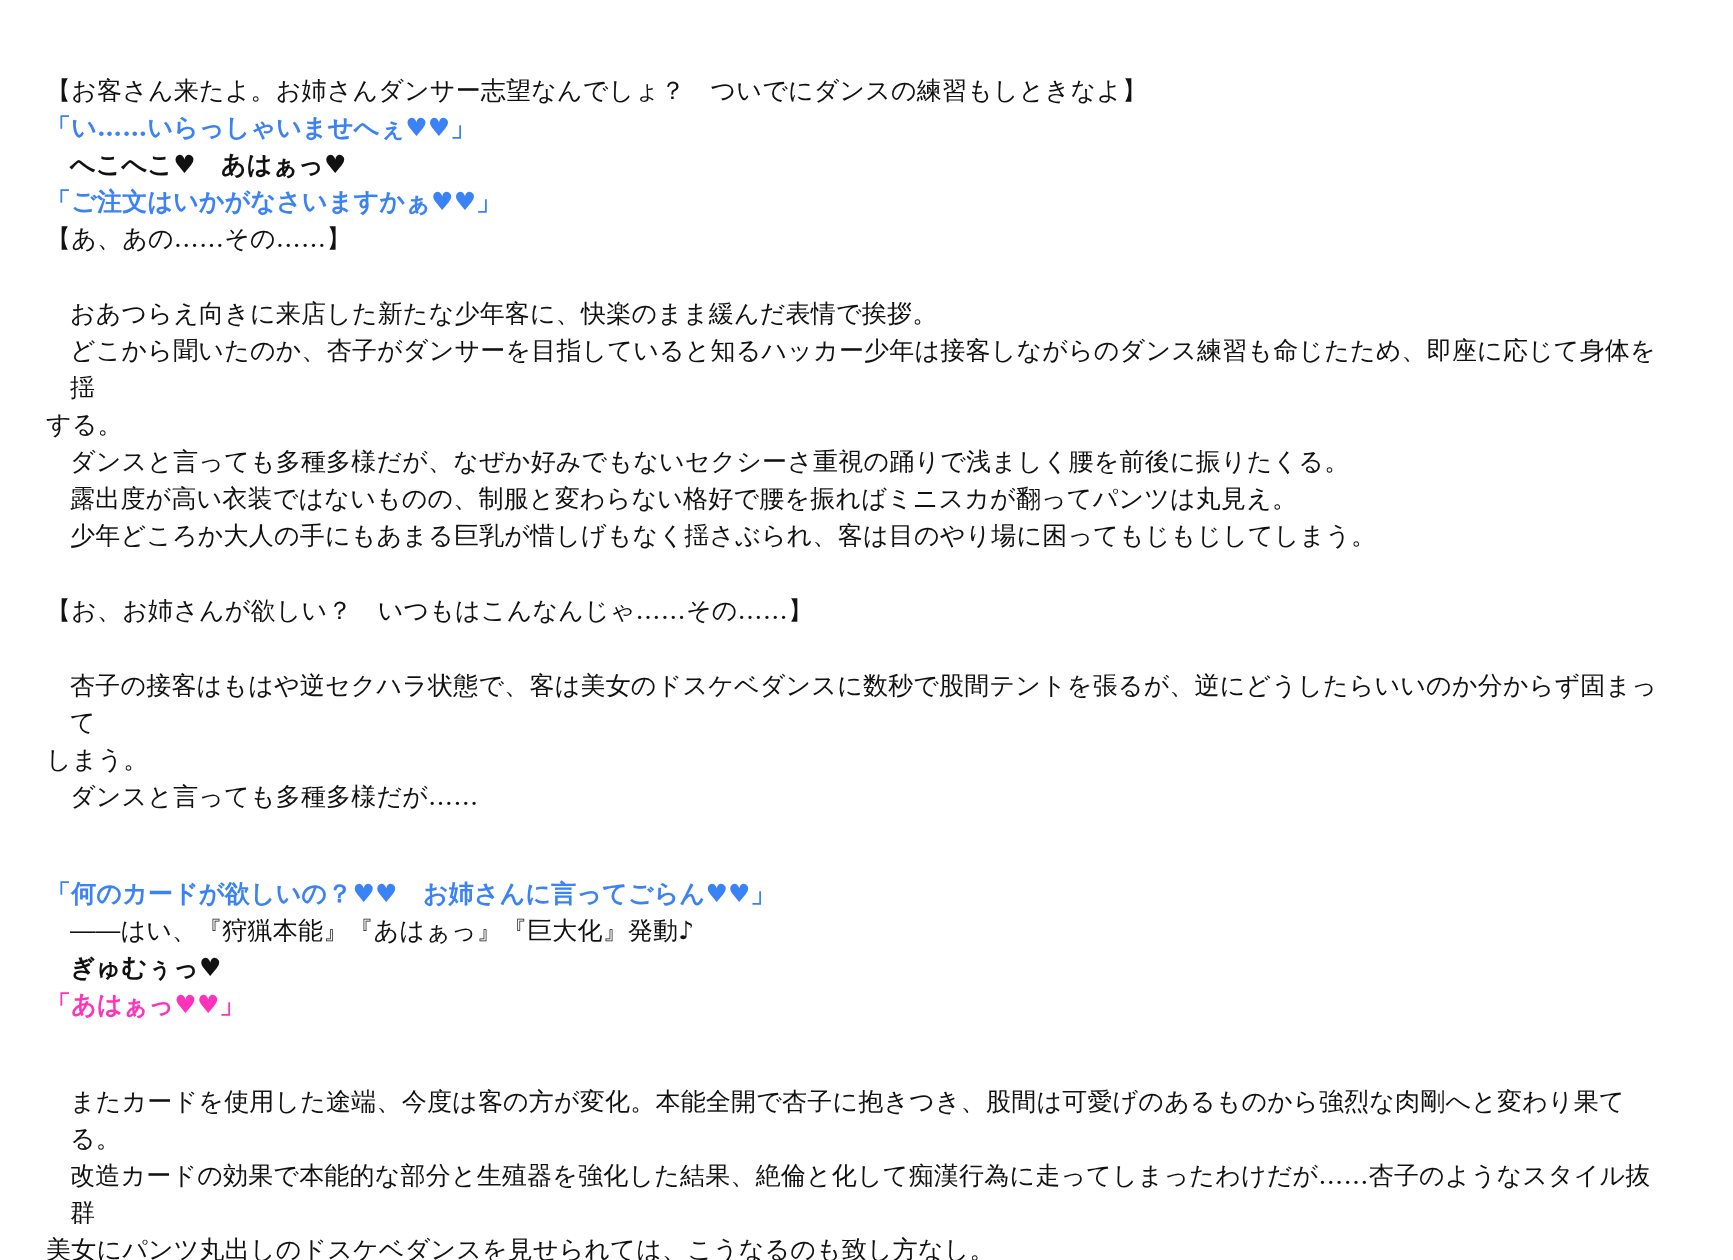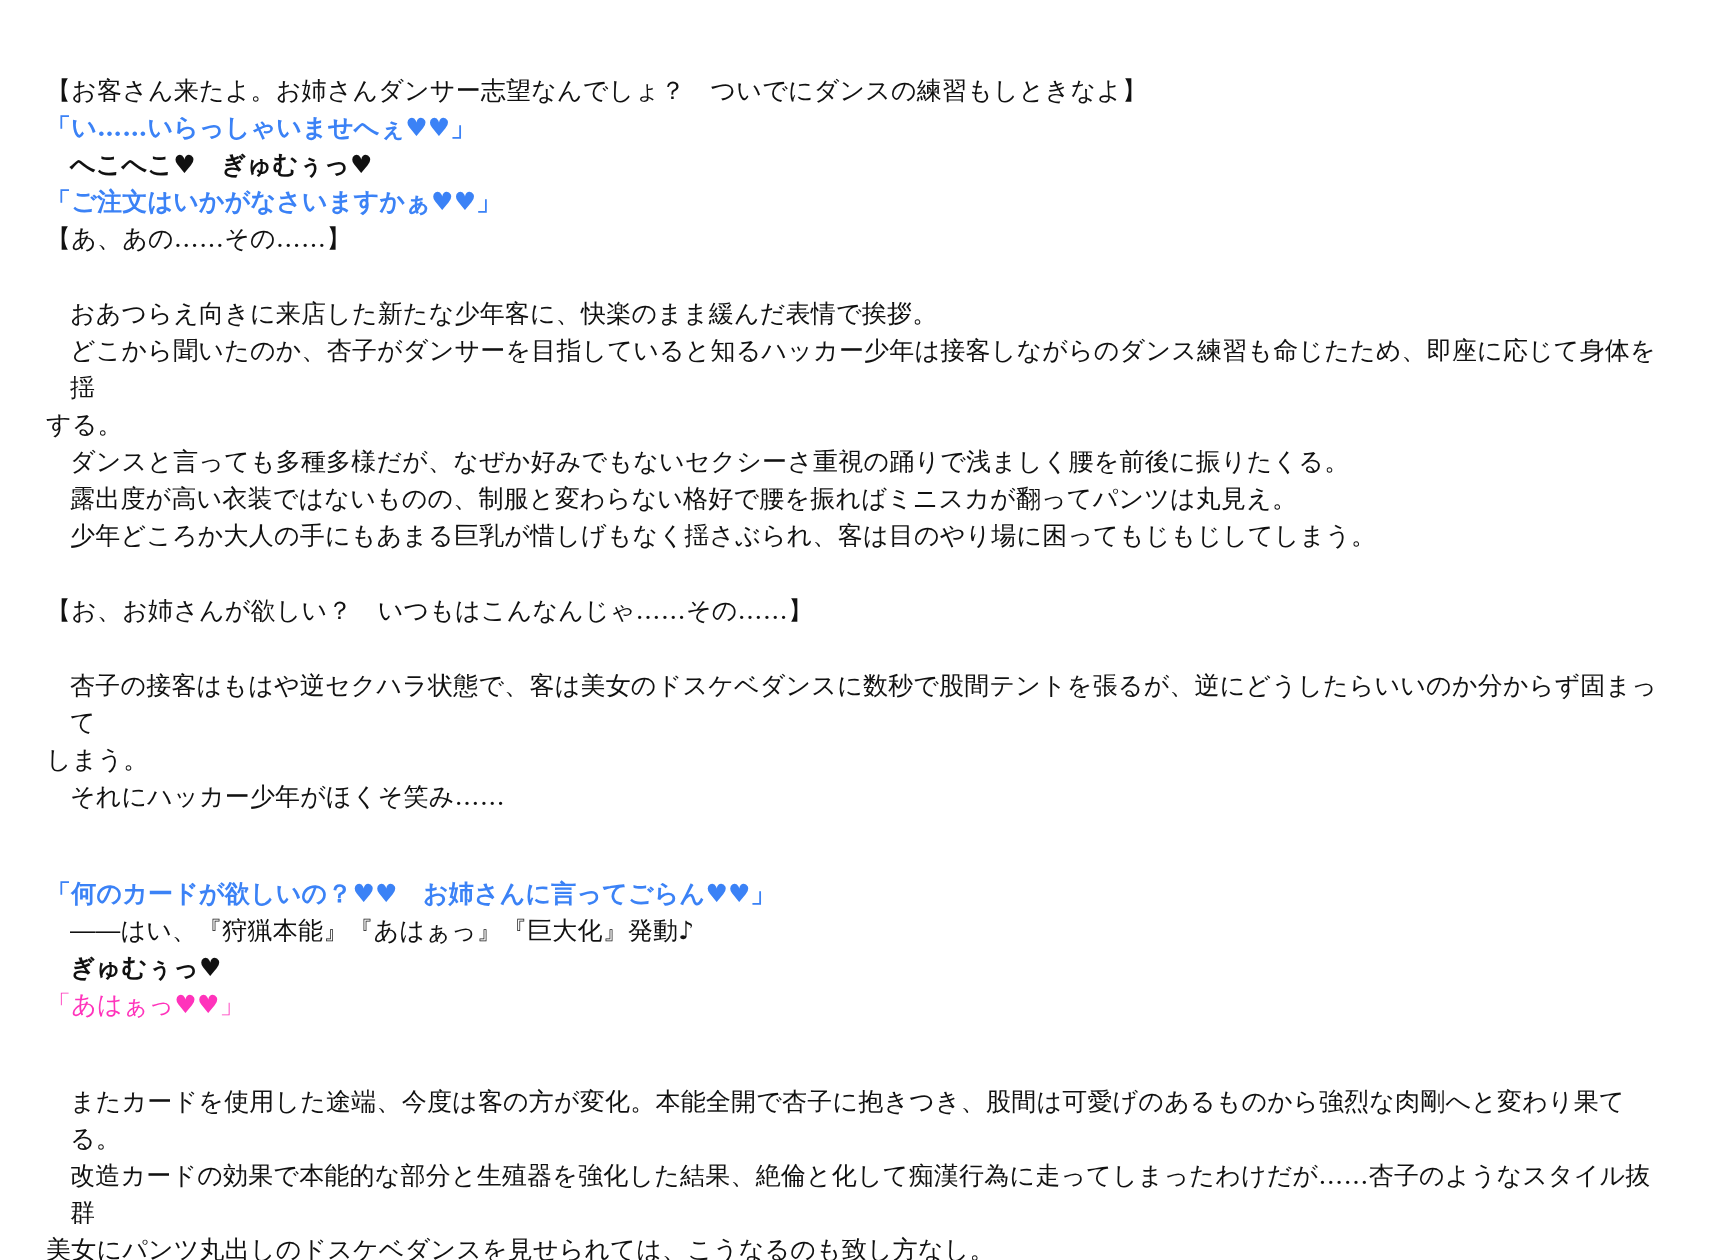--- a/index.html
+++ b/index.html
@@ -28,21 +28,21 @@
   }
   .normal {
     color: #111111;
   }
   .pink {
     color: #3b82f6;
     font-weight: 700;
   }
   .pink-big {
     color: #ff33bb;
-    font-weight: 400;
+    font-weight: 700;
     font-size: 28px;
     line-height: 42px;
   }
   .bold-big {
     color: #111111;
     font-weight: 700;
     font-size: 28px;
     line-height: 42px;
   }
   .bold {
@@ -64,21 +64,21 @@
   }
 </style>
 </head>
 <body>
 
 <div class="page">
 
   <div class="body-block">
     <div class="line normal">【お客さん来たよ。お姉さんダンサー志望なんでしょ？　ついでにダンスの練習もしときなよ】</div>
     <div class="line pink">「い……いらっしゃいませへぇ♥♥」</div>
-    <div class="line bold indent">へこへこ♥　ぎゅむぅっ♥</div>
+    <div class="line bold indent">へこへこ♥　あはぁっ♥</div>
     <div class="line pink">「ご注文はいかがなさいますかぁ♥♥」</div>
     <div class="line normal">【あ、あの……その……】</div>
   </div>
 
   <div class="blank"></div>
 
   <div class="body-block">
     <div class="line normal indent">おあつらえ向きに来店した新たな少年客に、快楽のまま緩んだ表情で挨拶。</div>
     <div class="line normal indent">どこから聞いたのか、杏子がダンサーを目指していると知るハッカー少年は接客しながらのダンス練習も命じたため、即座に応じて身体を揺</div>
     <div class="line normal">する。</div>
@@ -91,21 +91,21 @@
 
   <div class="body-block">
     <div class="line normal">【お、お姉さんが欲しい？　いつもはこんなんじゃ……その……】</div>
   </div>
 
   <div class="blank"></div>
 
   <div class="body-block">
     <div class="line normal indent">杏子の接客はもはや逆セクハラ状態で、客は美女のドスケベダンスに数秒で股間テントを張るが、逆にどうしたらいいのか分からず固まって</div>
     <div class="line normal">しまう。</div>
-    <div class="line normal indent">それにハッカー少年がほくそ笑み……</div>
+    <div class="line normal indent">ダンスと言っても多種多様だが……</div>
   </div>
 
   <div class="blank"></div>
   <div class="blank-sm"></div>
 
   <div class="body-block">
     <div class="line pink">「何のカードが欲しいの？♥♥　お姉さんに言ってごらん♥♥」</div>
     <div class="line normal indent">――はい、『狩猟本能』『あはぁっ』『巨大化』発動♪</div>
     <div class="line bold-big indent">ぎゅむぅっ♥</div>
     <div class="line pink-big">「あはぁっ♥♥」</div>

